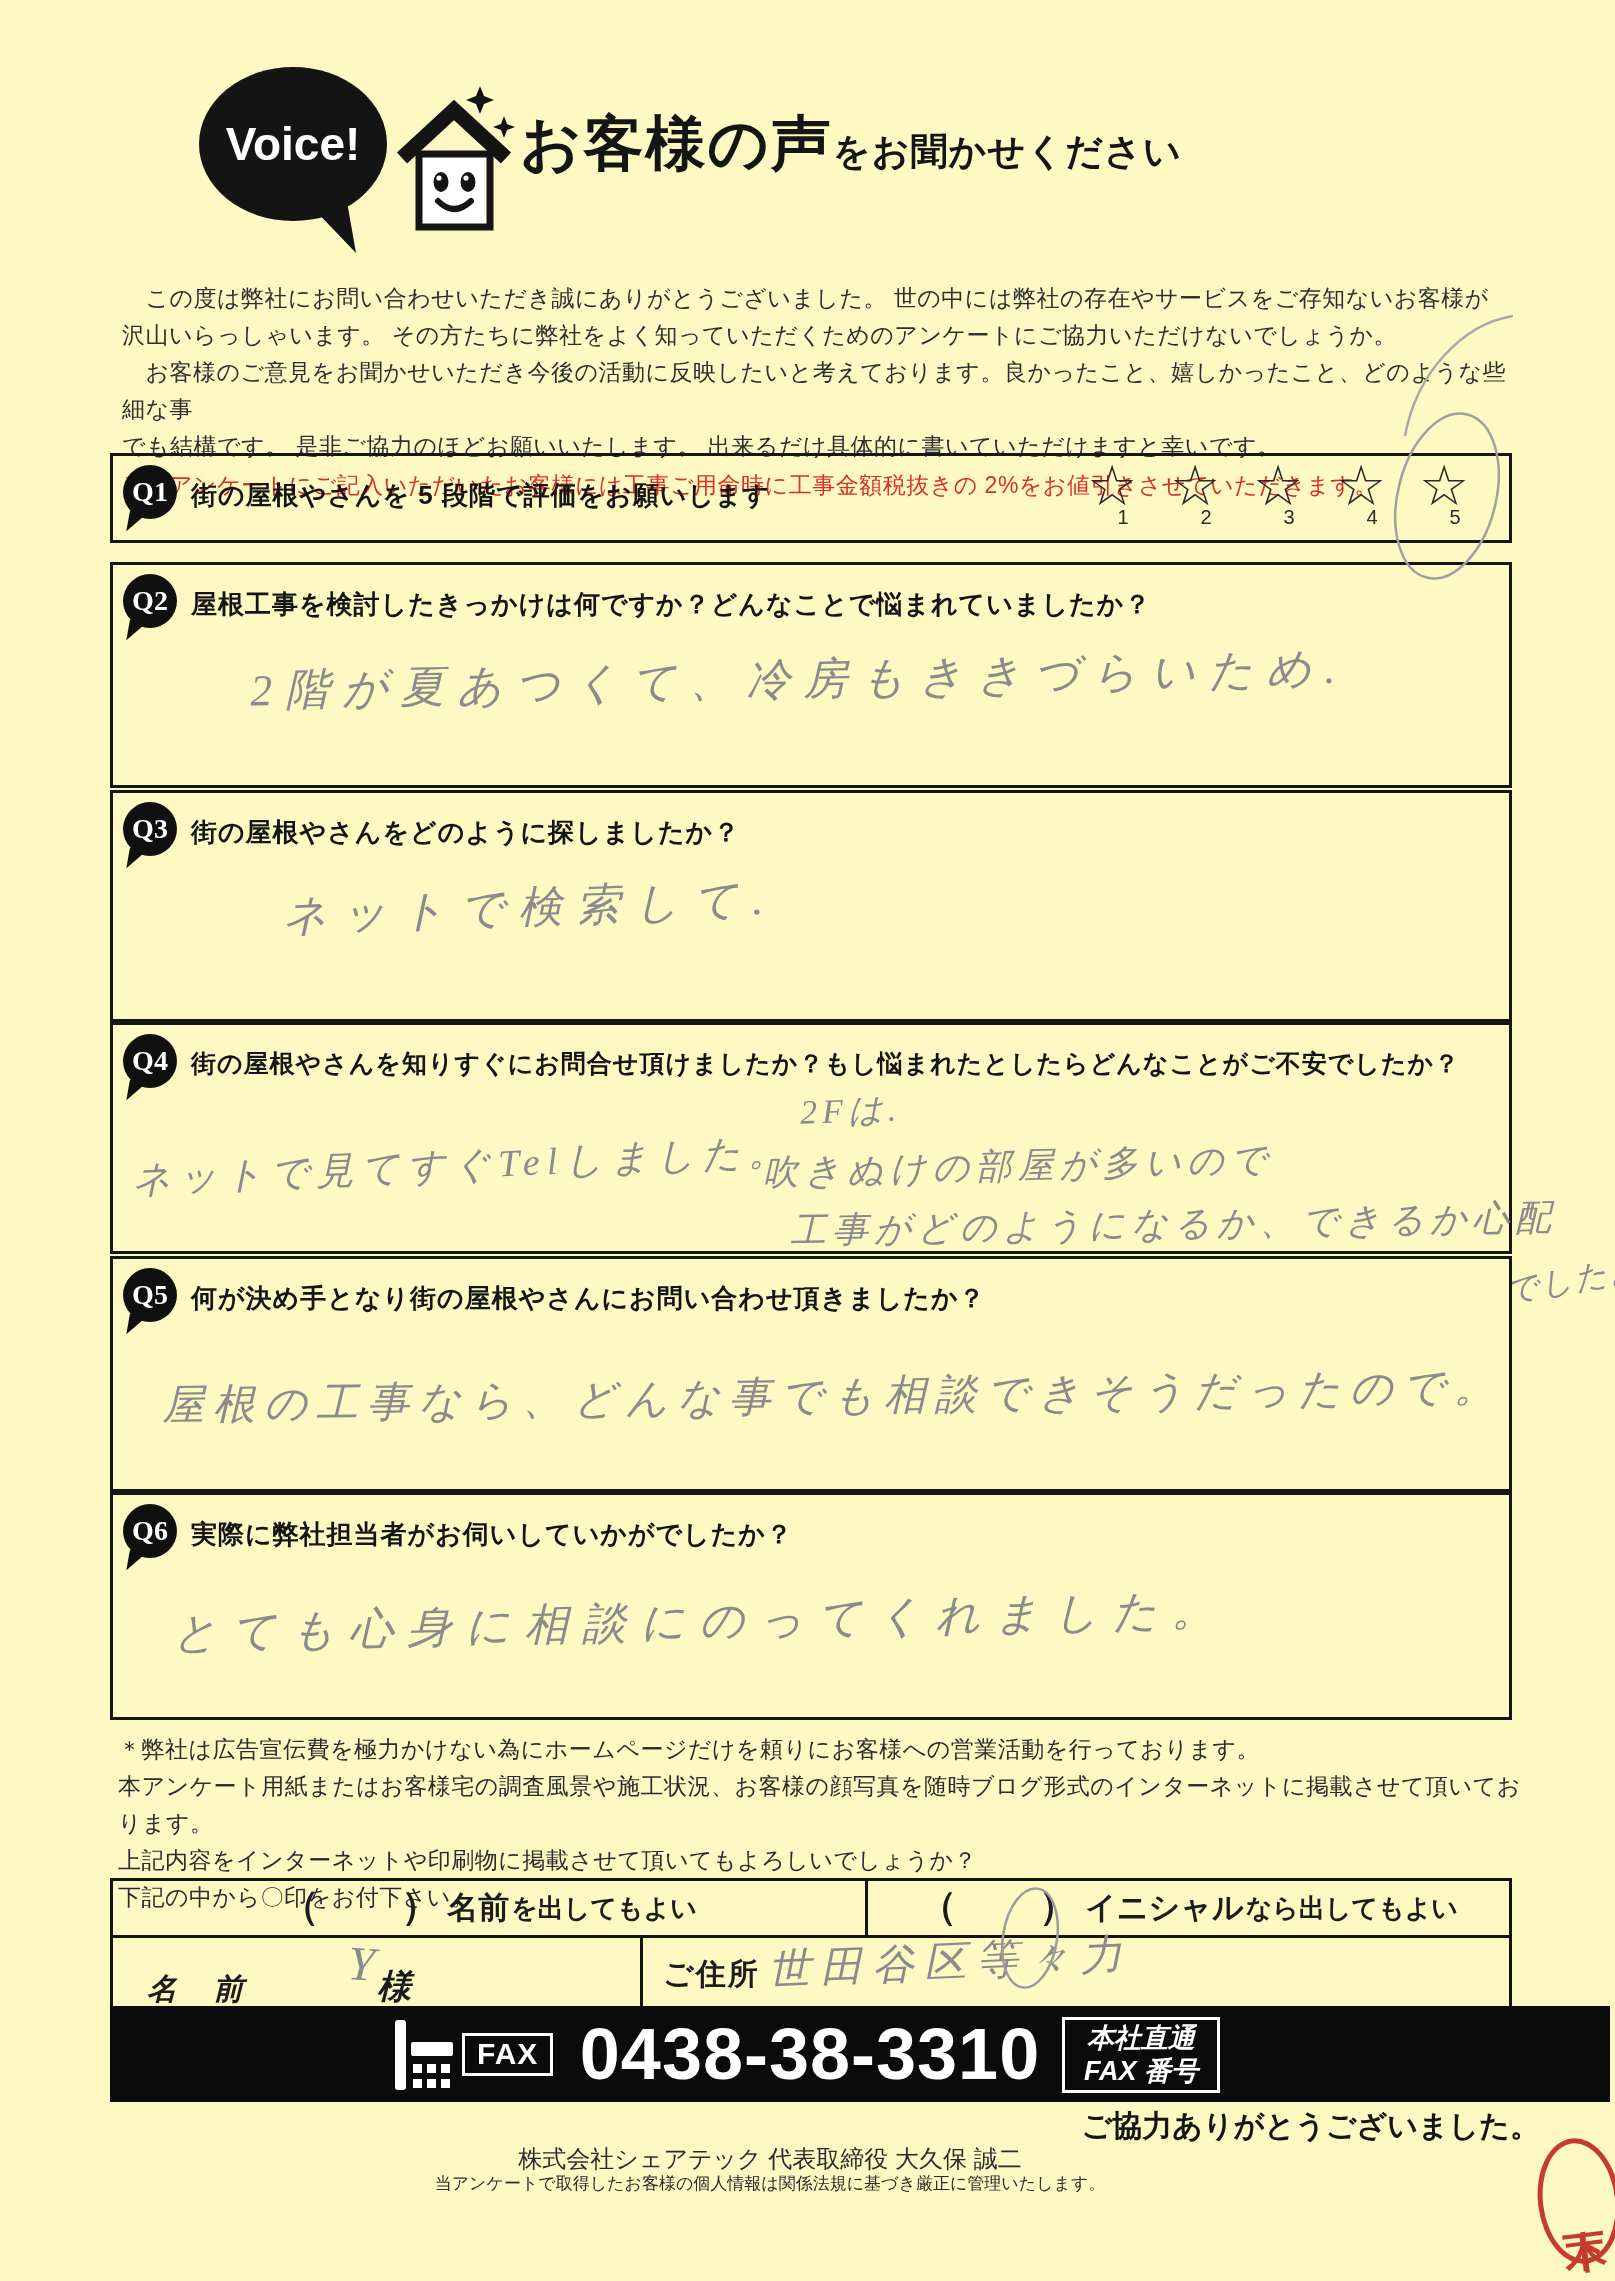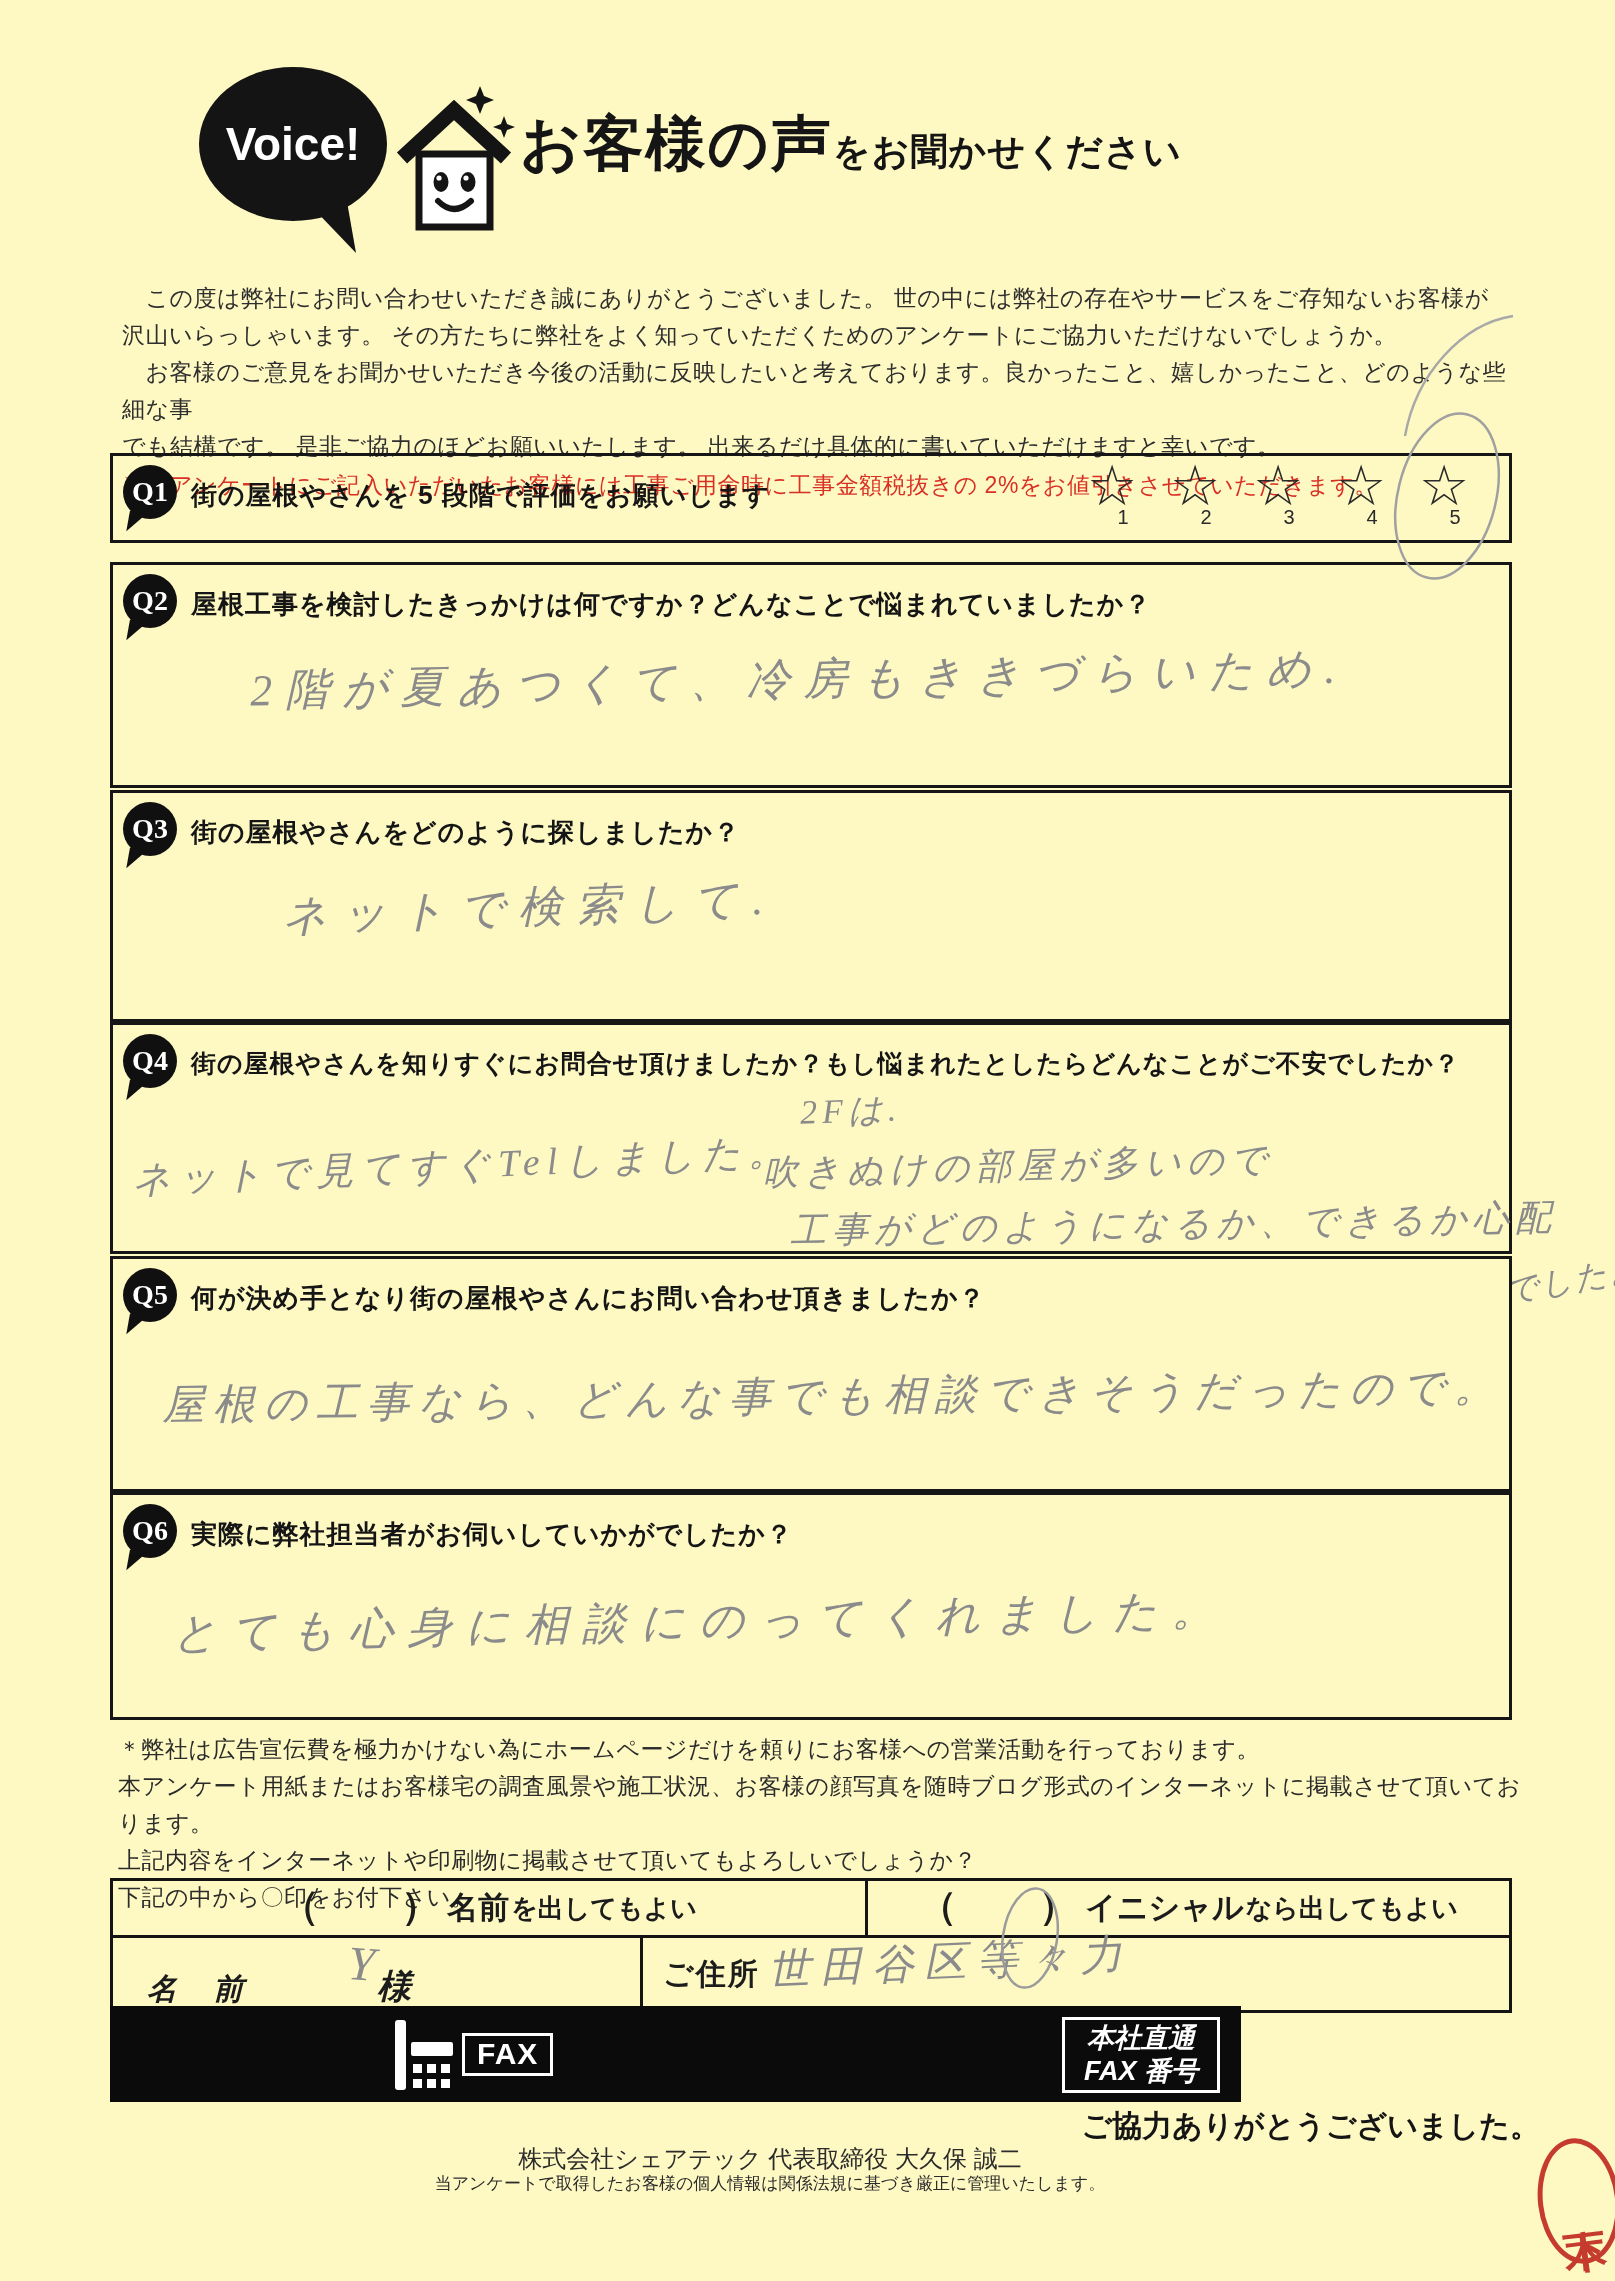--- a/index.html
+++ b/index.html
@@ -58,21 +58,21 @@
   .paren { font-size:38px; font-weight:bold; letter-spacing:2px; position:relative; top:-2px; }
   .opt-bold { font-size:31px; font-weight:bold; margin:0 2px 0 6px; }
   .opt-rest { font-size:26px; font-weight:bold; }
   .c-row2 { display:flex; height:72px; }
   .c-label { font-size:30px; font-weight:bold; letter-spacing:14px; padding-left:34px; display:flex; align-items:center; }
   .c-namecell { width:527px; border-right:3px solid #141414; position:relative; display:flex; align-items:flex-end;font-style:italic; }
   .c-addrcell { flex:1; position:relative; display:flex; align-items:center; }
   .name-suffix { font-size:34px; font-weight:bold; margin-left:120px; }
 
   
-  .fax-banner { position:absolute; left:110px; top:2006px; width:1131px; height:96px; background:#0b0b0b; }
+  .fax-banner { position:absolute; left:110px; top:2006px; width:1500px; height:96px; background:#0b0b0b; }
   .fax-label {
     position:absolute; left:352px; top:27px; border:3px solid #fff; color:#fff;
     font-weight:bold; font-size:30px; padding:1px 12px 2px 12px; letter-spacing:1px;
   }
   .fax-number {
     position:absolute; left:445px; top:0; width:510px; height:96px; display:flex;
     align-items:center; justify-content:center; color:#fff; font-weight:bold;
     font-size:72px; letter-spacing:1px; white-space:nowrap;
   }
   .fax-direct-box {
@@ -256,20 +256,21 @@
       <rect x="2" y="2" width="11" height="70" rx="3" fill="#ffffff"></rect>
       <rect x="18" y="24" width="42" height="14" rx="2" fill="#ffffff"></rect>
       <rect x="20" y="46" width="9" height="9" fill="#ffffff"></rect>
       <rect x="34" y="46" width="9" height="9" fill="#ffffff"></rect>
       <rect x="48" y="46" width="9" height="9" fill="#ffffff"></rect>
       <rect x="20" y="61" width="9" height="9" fill="#ffffff"></rect>
       <rect x="34" y="61" width="9" height="9" fill="#ffffff"></rect>
       <rect x="48" y="61" width="9" height="9" fill="#ffffff"></rect>
     </svg>
     <div class="fax-label">FAX</div>
+    <div class="fax-number">0438-38-3310</div>
     <div class="fax-direct-box">
       <div>本社直通</div>
       <div>FAX 番号</div>
     </div>
   </div>
 
   <div class="thanks">ご協力ありがとうございました。</div>
   <div class="company">株式会社シェアテック 代表取締役 大久保 誠二</div>
   <div class="privacy">当アンケートで取得したお客様の個人情報は関係法規に基づき厳正に管理いたします。</div>
 

